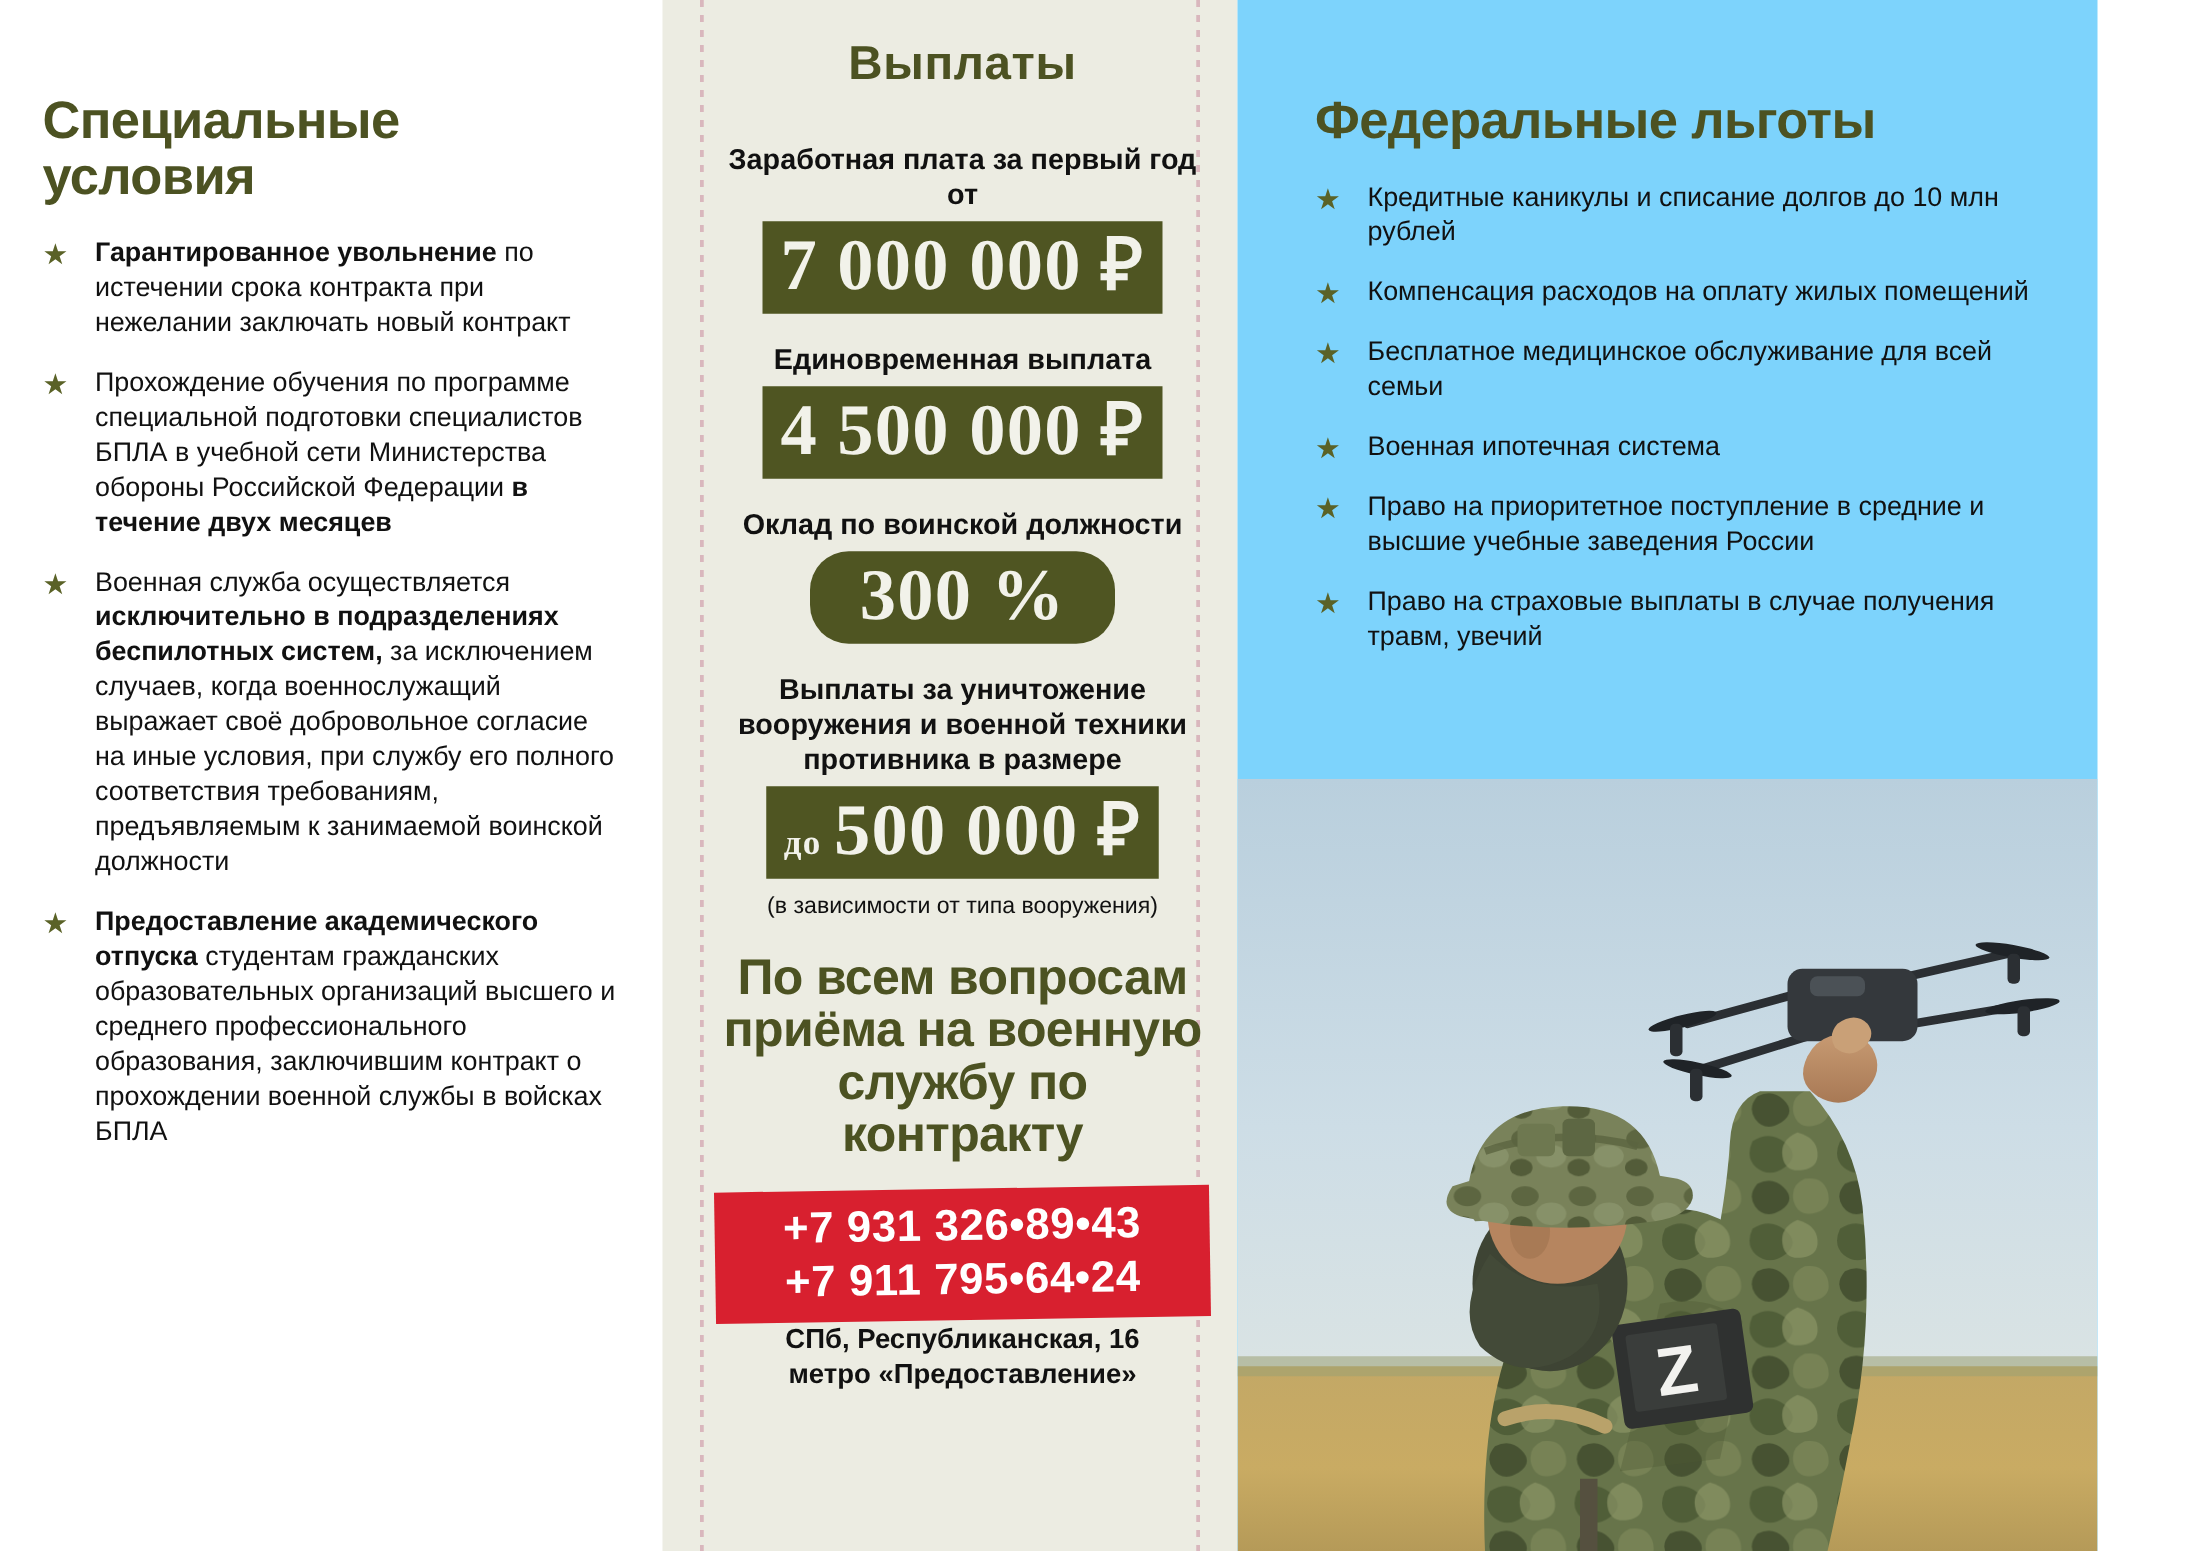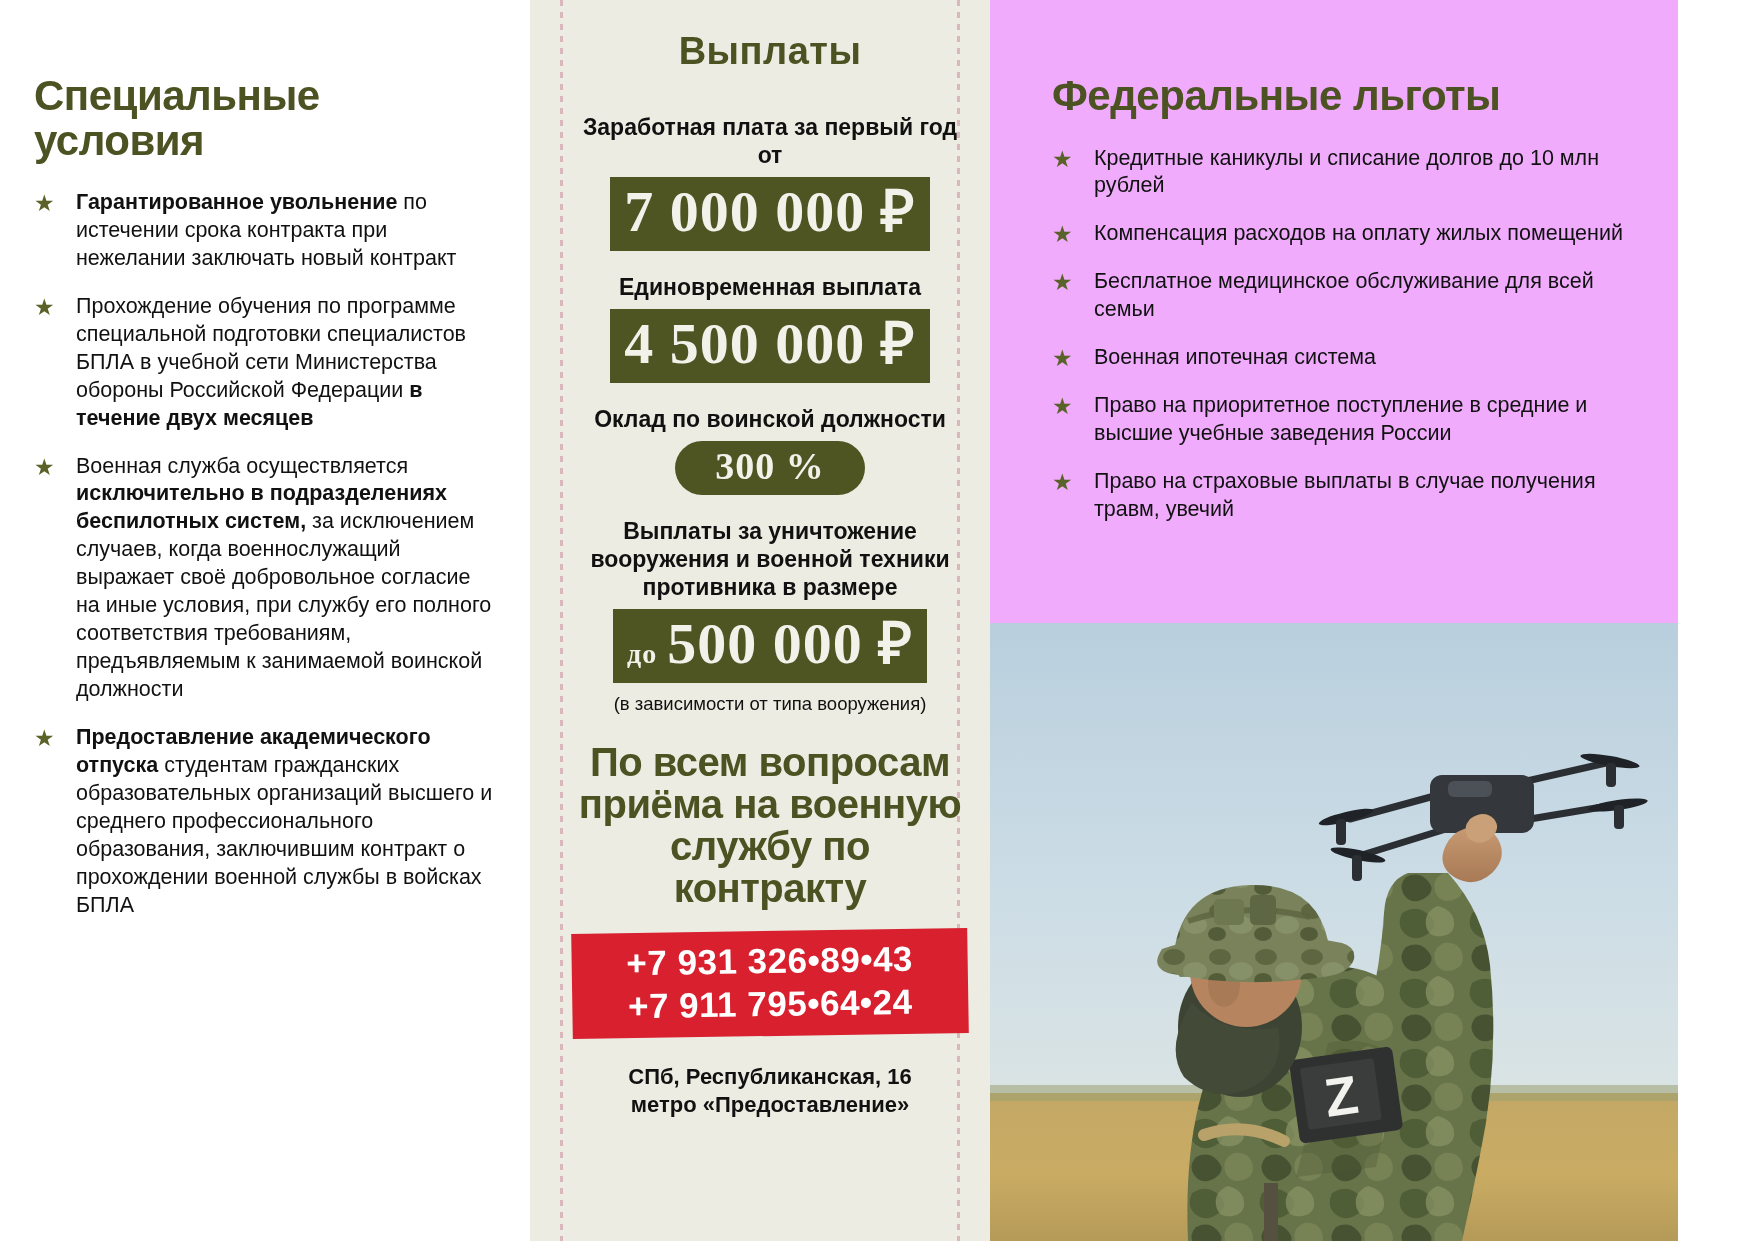--- a/index.html
+++ b/index.html
@@ -9,21 +9,21 @@
     background:#ffffff;
     position:relative;
     overflow:hidden;
   }
 
   
   .page { position:absolute; inset:0; display:flex; }
 
   .col-left   { width:530px; position:relative; background:#ffffff; padding:30px 34px 0 34px; }
   .col-mid    { width:460px; position:relative; background:#ecece2; }
-  .col-right  { width:688px; position:relative; background:#f0abfc; }
+  .col-right  { width:688px; position:relative; background:#7dd3fc; }
 
   .dotted-edge {
     position:absolute; top:0; bottom:0; width:3px;
     background-image:linear-gradient(to bottom,#d9b7bd 0 6px, transparent 6px 12px);
     background-size:3px 12px;
   }
   .dotted-left  { left:30px; }
   .dotted-right { right:30px; }
 
   
@@ -67,38 +67,38 @@
   .money-bar {
     background:#4f5522; color:#f2f2ea;
     font-size:58px; font-weight:bold; letter-spacing:1px;
     padding:6px 14px 10px 14px;
     line-height:1.0;
     margin-bottom:22px;
     white-space:nowrap;
     display:flex; align-items:baseline; justify-content:center; gap:10px;
   }
   .money-bar .pre { font-size:28px; }
-  .money-bar.pct { font-size:38px; padding-left:40px; padding-right:40px; display:inline-flex;border-radius:31px; }
+  .money-bar.pct { font-size:58px; padding-left:40px; padding-right:40px; display:inline-flex;border-radius:31px; }
   .bar-wrap { display:flex; justify-content:center;font-family:Liberation Serif, serif; }
   .note-small { font-size:18.5px; color:#111; margin-top:-12px; margin-bottom:26px; }
 
   .cta {
     color:#4c5222; font-size:40px; font-weight:bold; line-height:1.05;
     margin-top:14px; margin-bottom:22px; letter-spacing:-0.5px;
   }
   .phones {
     background:#d8202f; color:#ffffff;
     font-size:35px; font-weight:bold; line-height:1.22;
     padding:9px 12px 11px 12px;
     transform:rotate(-0.9deg);
     letter-spacing:0.5px;
     white-space:nowrap;
   }
   .address {
-    margin-top:26px; color:#111; font-size:22px; font-weight:bold; line-height:1.3;
+    color:#111; font-size:22px; font-weight:bold; line-height:1.3;
   }
 
   
   .right-inner { position:absolute; left:62px; right:24px; top:30px; }
 
   
   .photo {
     position:absolute; left:0; right:0; bottom:0; height:618px;
     overflow:hidden;
   }

